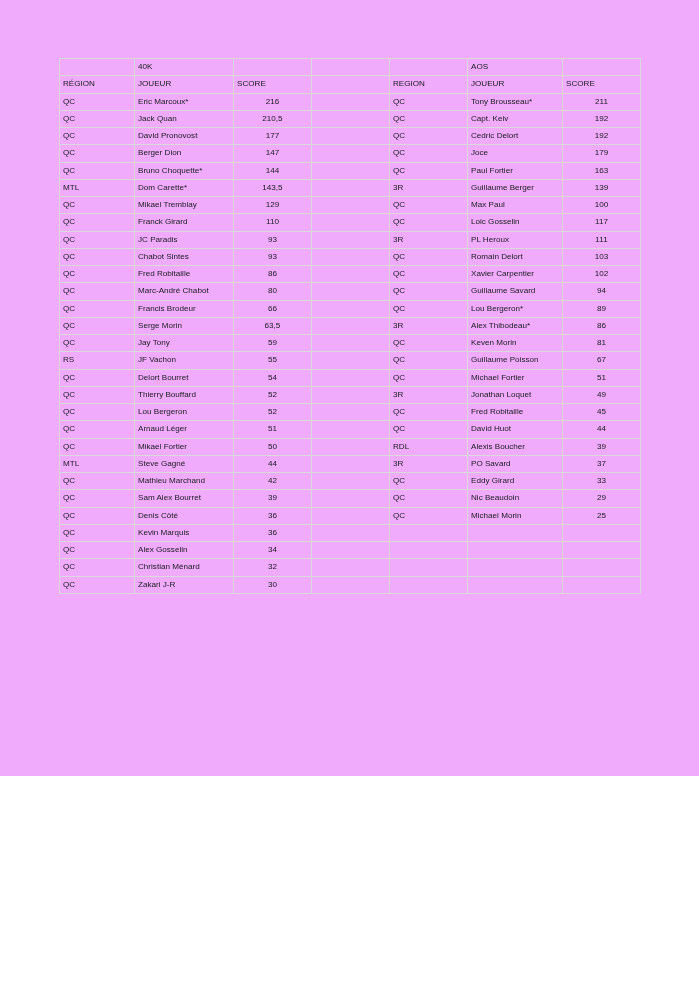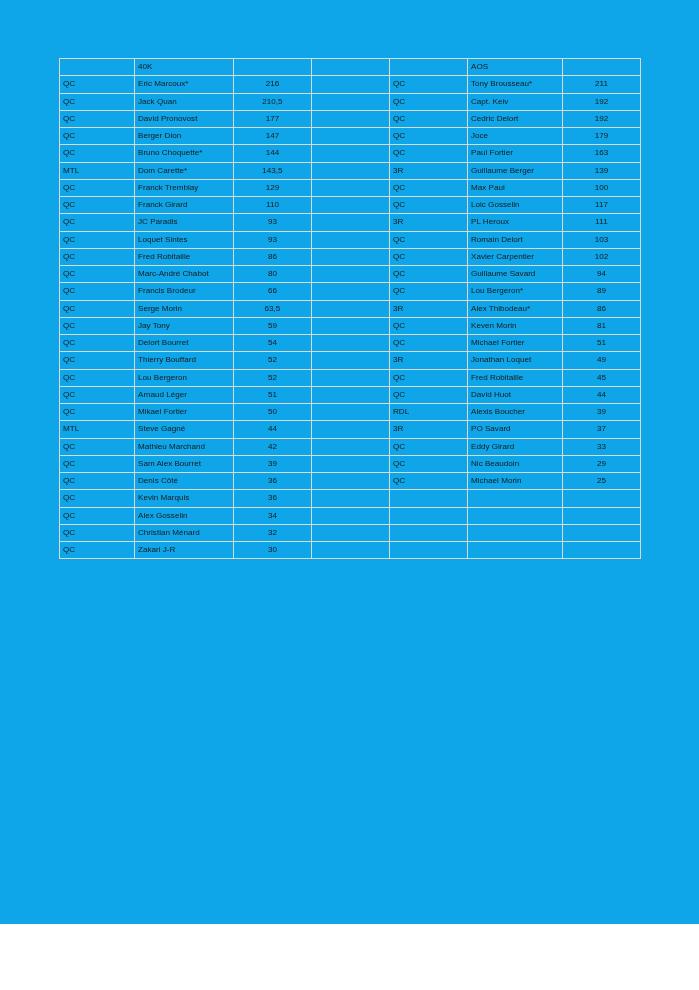--- a/index.html
+++ b/index.html
@@ -9,22 +9,22 @@
   }
   body {
     width: 699px;
     height: 990px;
     font-family: "Liberation Sans", sans-serif;
     -webkit-font-smoothing: antialiased;
   }
   .page {
     position: relative;
     width: 699px;
-    height: 924px;
-    background: #0ea5e9;
+    height: 776px;
+    background: #f0abfc;
     overflow: hidden;
   }
   .sheet {
     position: absolute;
     left: 59px;
     top: 58px;
     width: 581px;
   }
   table.grid {
     border-collapse: collapse;
@@ -79,20 +79,29 @@
       <tbody>
         <tr class="title-row">
           <td class="txt"></td>
           <td class="txt">40K</td>
           <td class="txt"></td>
           <td class="txt"></td>
           <td class="txt"></td>
           <td class="txt">AOS</td>
           <td class="txt"></td>
         </tr>
+        <tr class="header-row">
+          <td class="txt">RÉGION</td>
+          <td class="txt">JOUEUR</td>
+          <td class="txt">SCORE</td>
+          <td class="txt"></td>
+          <td class="txt">REGION</td>
+          <td class="txt">JOUEUR</td>
+          <td class="txt">SCORE</td>
+        </tr>
       <tr>
             <td class="txt">QC</td>
             <td class="txt">Eric Marcoux*</td>
             <td class="num">216</td>
             <td class="txt"></td>
             <td class="txt">QC</td>
             <td class="txt">Tony Brousseau*</td>
             <td class="num">211</td>
           </tr>
           <tr>
@@ -135,21 +144,21 @@
             <td class="txt">MTL</td>
             <td class="txt">Dom Carette*</td>
             <td class="num">143,5</td>
             <td class="txt"></td>
             <td class="txt">3R</td>
             <td class="txt">Guillaume Berger</td>
             <td class="num">139</td>
           </tr>
           <tr>
             <td class="txt">QC</td>
-            <td class="txt">Franck Tremblay</td>
+            <td class="txt">Mikael Tremblay</td>
             <td class="num">129</td>
             <td class="txt"></td>
             <td class="txt">QC</td>
             <td class="txt">Max Paul</td>
             <td class="num">100</td>
           </tr>
           <tr>
             <td class="txt">QC</td>
             <td class="txt">Franck Girard</td>
             <td class="num">110</td>
@@ -162,21 +171,21 @@
             <td class="txt">QC</td>
             <td class="txt">JC Paradis</td>
             <td class="num">93</td>
             <td class="txt"></td>
             <td class="txt">3R</td>
             <td class="txt">PL Heroux</td>
             <td class="num">111</td>
           </tr>
           <tr>
             <td class="txt">QC</td>
-            <td class="txt">Loquet Sintes</td>
+            <td class="txt">Chabot Sintes</td>
             <td class="num">93</td>
             <td class="txt"></td>
             <td class="txt">QC</td>
             <td class="txt">Romain Delort</td>
             <td class="num">103</td>
           </tr>
           <tr>
             <td class="txt">QC</td>
             <td class="txt">Fred Robitaille</td>
             <td class="num">86</td>
@@ -213,20 +222,29 @@
             <td class="num">86</td>
           </tr>
           <tr>
             <td class="txt">QC</td>
             <td class="txt">Jay Tony</td>
             <td class="num">59</td>
             <td class="txt"></td>
             <td class="txt">QC</td>
             <td class="txt">Keven Morin</td>
             <td class="num">81</td>
+          </tr>
+          <tr>
+            <td class="txt">RS</td>
+            <td class="txt">JF Vachon</td>
+            <td class="num">55</td>
+            <td class="txt"></td>
+            <td class="txt">QC</td>
+            <td class="txt">Guillaume Poisson</td>
+            <td class="num">67</td>
           </tr>
           <tr>
             <td class="txt">QC</td>
             <td class="txt">Delort Bourret</td>
             <td class="num">54</td>
             <td class="txt"></td>
             <td class="txt">QC</td>
             <td class="txt">Michael Fortier</td>
             <td class="num">51</td>
           </tr>

